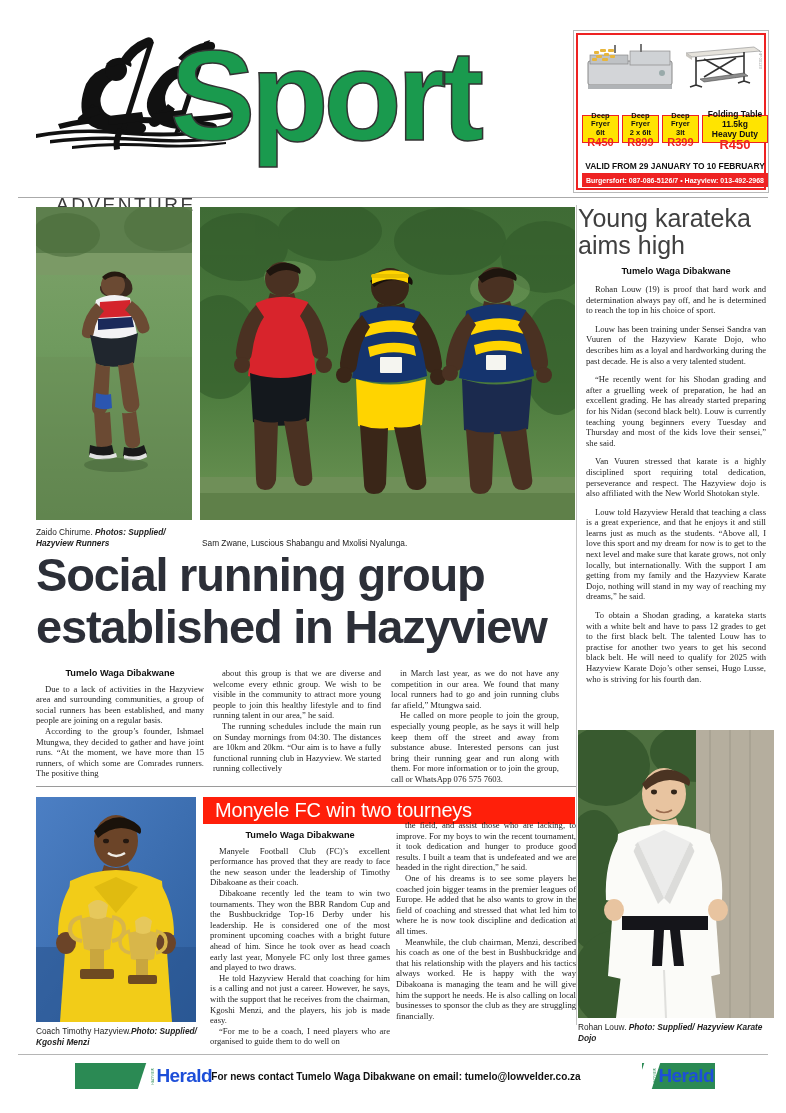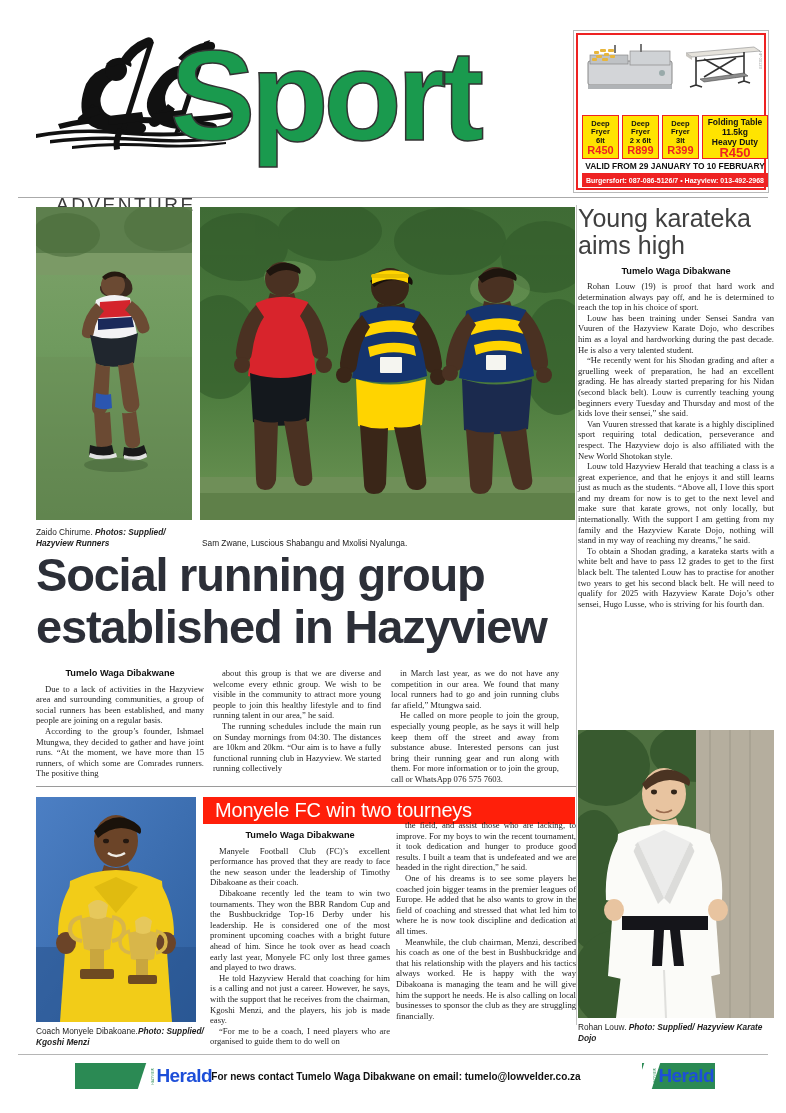--- a/index.html
+++ b/index.html
@@ -20,21 +20,21 @@
   
   .advert{position:absolute;left:573px;top:30px;width:196px;height:163px;border:1px solid #b9b9b9;background:#fff;padding:2px;box-sizing:border-box;}
   .ad-inner{width:100%;height:100%;border:2px solid #ee2222;box-sizing:border-box;position:relative;background:#fff;}
   .ad-band{height:30px;background:#ee2222;display:flex;flex-direction:column;align-items:center;justify-content:center;}
   .ad-logo{font-family:"Liberation Sans",sans-serif;font-weight:bold;font-style:italic;font-size:19px;color:#fff;letter-spacing:0px;line-height:19px;}
   .ad-tag{font-family:"Liberation Serif",serif;font-style:italic;font-weight:bold;font-size:7px;color:#ffe9a8;letter-spacing:.4px;margin-top:1px;}
   .ad-photos{position:relative;height:64px;background:#fff;}
   .fryer-img{position:absolute;left:6px;top:6px;width:92px;height:52px;}
   .table-img{position:absolute;left:106px;top:4px;width:78px;height:54px;}
   .ad-sidecode{position:absolute;right:1px;top:16px;font-size:4px;color:#999;writing-mode:vertical-rl;font-family:"Liberation Sans",sans-serif;}
-  .pricerow{position:absolute;left:4px;top:80px;width:186px;height:44px;display:flex;gap:3px;}
+  .pricerow{position:absolute;left:4px;top:80px;width:186px;height:28px;display:flex;gap:3px;}
   .pricebox{background:#ffe400;border:1.5px solid #ee2222;display:flex;flex-direction:column;align-items:center;justify-content:center;
       font-family:"Liberation Sans",sans-serif;font-weight:bold;line-height:8.5px;text-align:center;}
   .pb-sm{width:36px;font-size:7.5px;color:#111;}
   .pb-lg{width:66px;font-size:8.5px;color:#111;line-height:10px;}
   .price{color:#ee2222;font-size:11px;margin-top:1px;}
   .price-lg{color:#ee2222;font-size:13px;margin-top:1px;}
   .ad-valid{position:absolute;left:4px;top:126px;width:186px;text-align:center;font-family:"Liberation Sans",sans-serif;
       font-weight:bold;font-size:8.4px;color:#111;}
   .ad-contact{position:absolute;left:4px;top:138px;width:186px;height:14px;background:#ee2222;color:#fff;
       font-family:"Liberation Sans",sans-serif;font-weight:bold;font-size:7px;display:flex;align-items:center;justify-content:center;}
@@ -57,21 +57,21 @@
   
   .byline{font-family:"Liberation Sans",sans-serif;font-weight:bold;font-size:9.2px;text-align:center;margin:0 0 5px 0;color:#111;}
   .col{position:absolute;font-family:"Liberation Serif",serif;font-size:8.6px;line-height:10.6px;color:#1e1e1e;text-align:justify;}
   .col p{margin:0;text-indent:9px;}
   .col p.first{text-indent:9px;}
 
   
   .sidebar{position:absolute;left:578px;top:205px;width:196px;}
   .side-head{font-family:"Liberation Sans",sans-serif;font-size:25px;line-height:27px;color:#404040;margin:0 0 7px 0;font-weight:normal;}
   .side-body{font-family:"Liberation Serif",serif;font-size:8.6px;line-height:10.6px;text-align:justify;color:#1e1e1e;}
-  .side-body p{margin:0;text-indent:9px;}
+  .side-body p{margin:8px;text-indent:9px;}
 
   
   .banner{position:absolute;left:203px;top:797px;width:372px;height:27px;background:#ff1f0a;
       display:flex;align-items:center;padding-left:12px;box-sizing:border-box;}
   .banner span{font-family:"Liberation Sans",sans-serif;font-size:20px;color:#fff;letter-spacing:-.2px;}
 
   
   .foot-rule{position:absolute;left:18px;top:1054px;width:750px;height:1px;background:#b5b5b5;}
   .footer{position:absolute;left:75px;top:1063px;width:640px;height:26px;background:#2b8a54;}
   .foot-white{position:absolute;left:150px;top:1063px;width:492px;height:26px;background:#fff;}
@@ -455,21 +455,21 @@
         <path d="M94 134 q-10 2 -10 11 q0 9 10 11" fill="none" stroke="#d8b64a" stroke-width="3.5"></path>
         <path d="M120 134 q10 2 10 11 q0 9 -10 11" fill="none" stroke="#d8b64a" stroke-width="3.5"></path>
         <rect x="100" y="162" width="12" height="16" fill="#c9a63e"></rect>
         <rect x="92" y="178" width="29" height="9" rx="2" fill="#6e4a21"></rect>
         <path d="M99 124 q9 -9 17 0 l-2 11 q-7 4 -14 0z" fill="#e6c85c"></path>
       </g>
     </svg>
   </div>
 
   <div class="caption" style="left:36px;top:1026px;width:170px;">
-    <span>Coach Monyele Dibakoane.</span><i>Photo: Supplied/ Kgoshi Menzi</i>
+    <span>Coach Timothy Hazyview.</span><i>Photo: Supplied/ Kgoshi Menzi</i>
   </div>
 
   <div class="col" style="left:210px;top:830px;width:180px;">
     <div class="byline">Tumelo Waga Dibakwane</div>
     <p class="first">Manyele Football Club (FC)’s excellent performance has proved that they are ready to face the new season under the leadership of Timothy Dibakoane as their coach.</p>
     <p>Dibakoane recently led the team to win two tournaments. They won the BBR Random Cup and the Bushbuckridge Top-16 Derby under his leadership. He is considered one of the most prominent upcoming coaches with a bright future ahead of him. Since he took over as head coach early last year, Monyele FC only lost three games and played to two draws.</p>
     <p>He told Hazyview Herald that coaching for him is a calling and not just a career. However, he says, with the support that he receives from the chairman, Kgoshi Menzi, and the players, his job is made easy.</p>
     <p>“For me to be a coach, I need players who are organised to guide them to do well on</p>
   </div>
   <div class="col" style="left:396px;top:792px;width:180px;margin-top:28px;">

